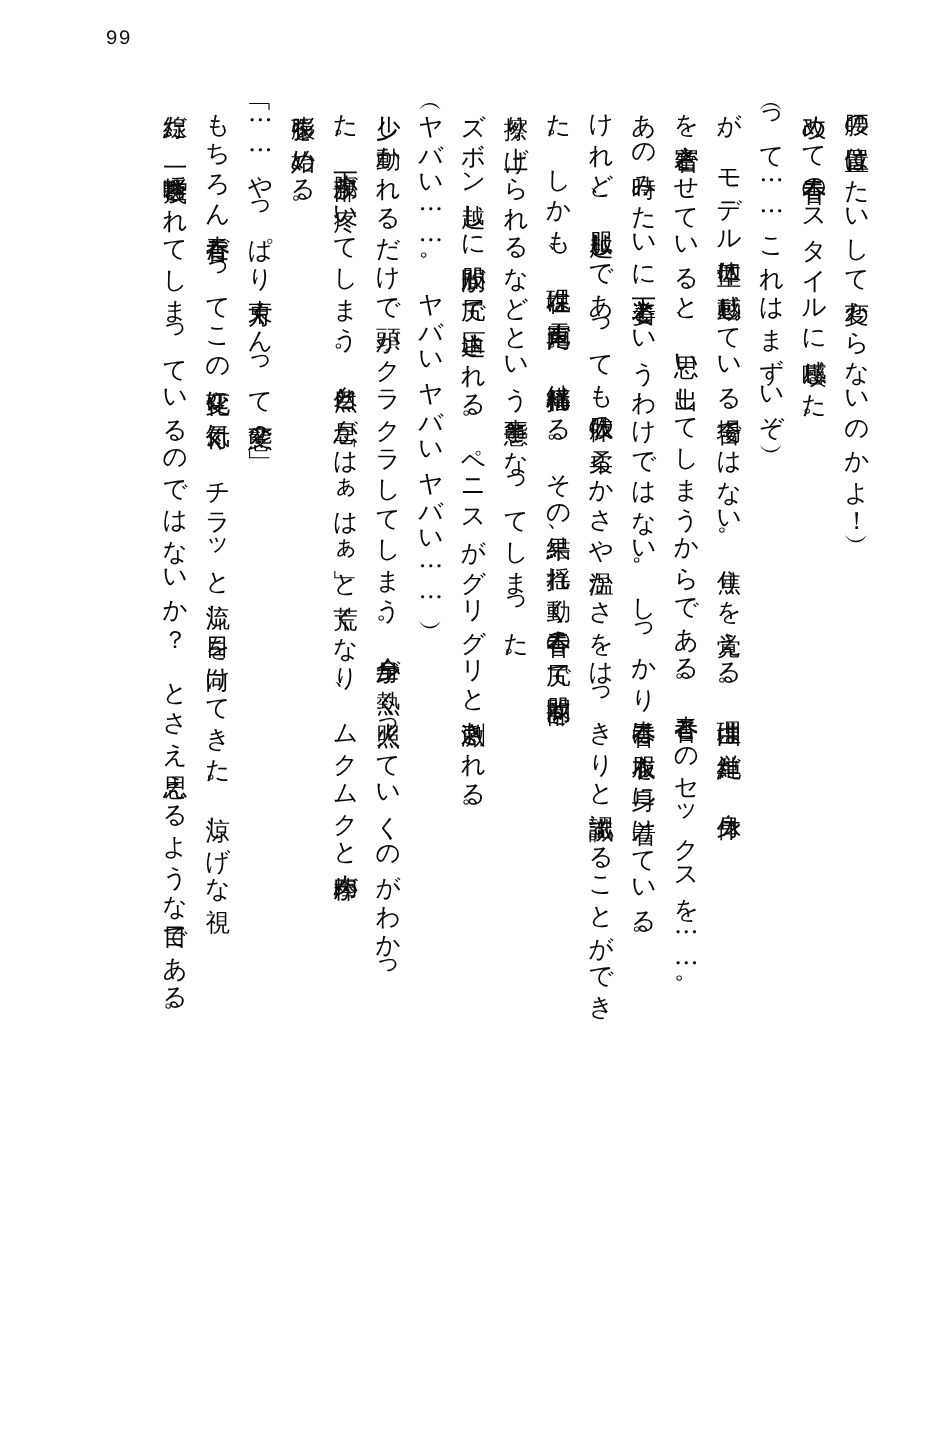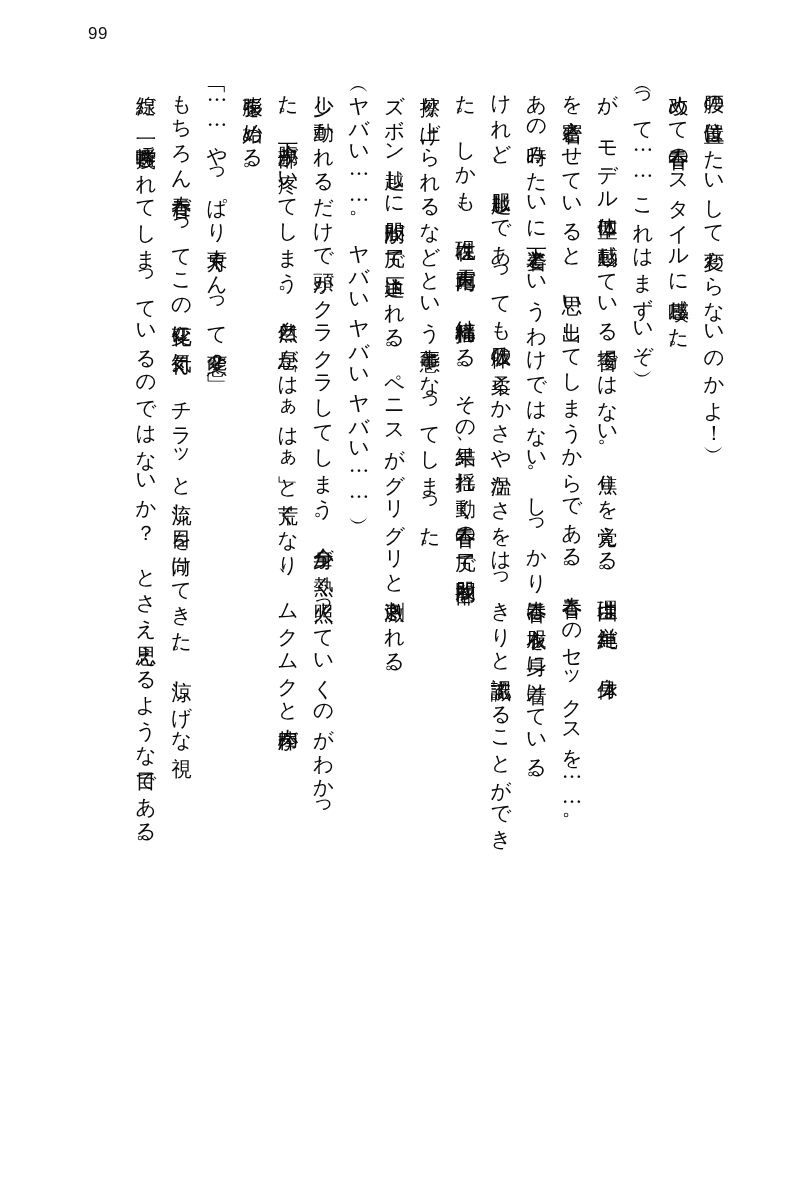--- a/index.html
+++ b/index.html
@@ -20,21 +20,21 @@
     position: absolute;
     inset: 0;
     background: #ffffff;
   }
 
   
   .page-number {
     position: absolute;
     top: 24px;
     left: 88px;
-    font-family: Liberation Sans, sans-serif;
+    font-family: Liberation Mono, monospace;
     font-size: 17px;
     letter-spacing: 0.5px;
     color: #111111;
   }
 
   
   .body-text {
     position: absolute;
     top: 80px;
     right: 68px;

